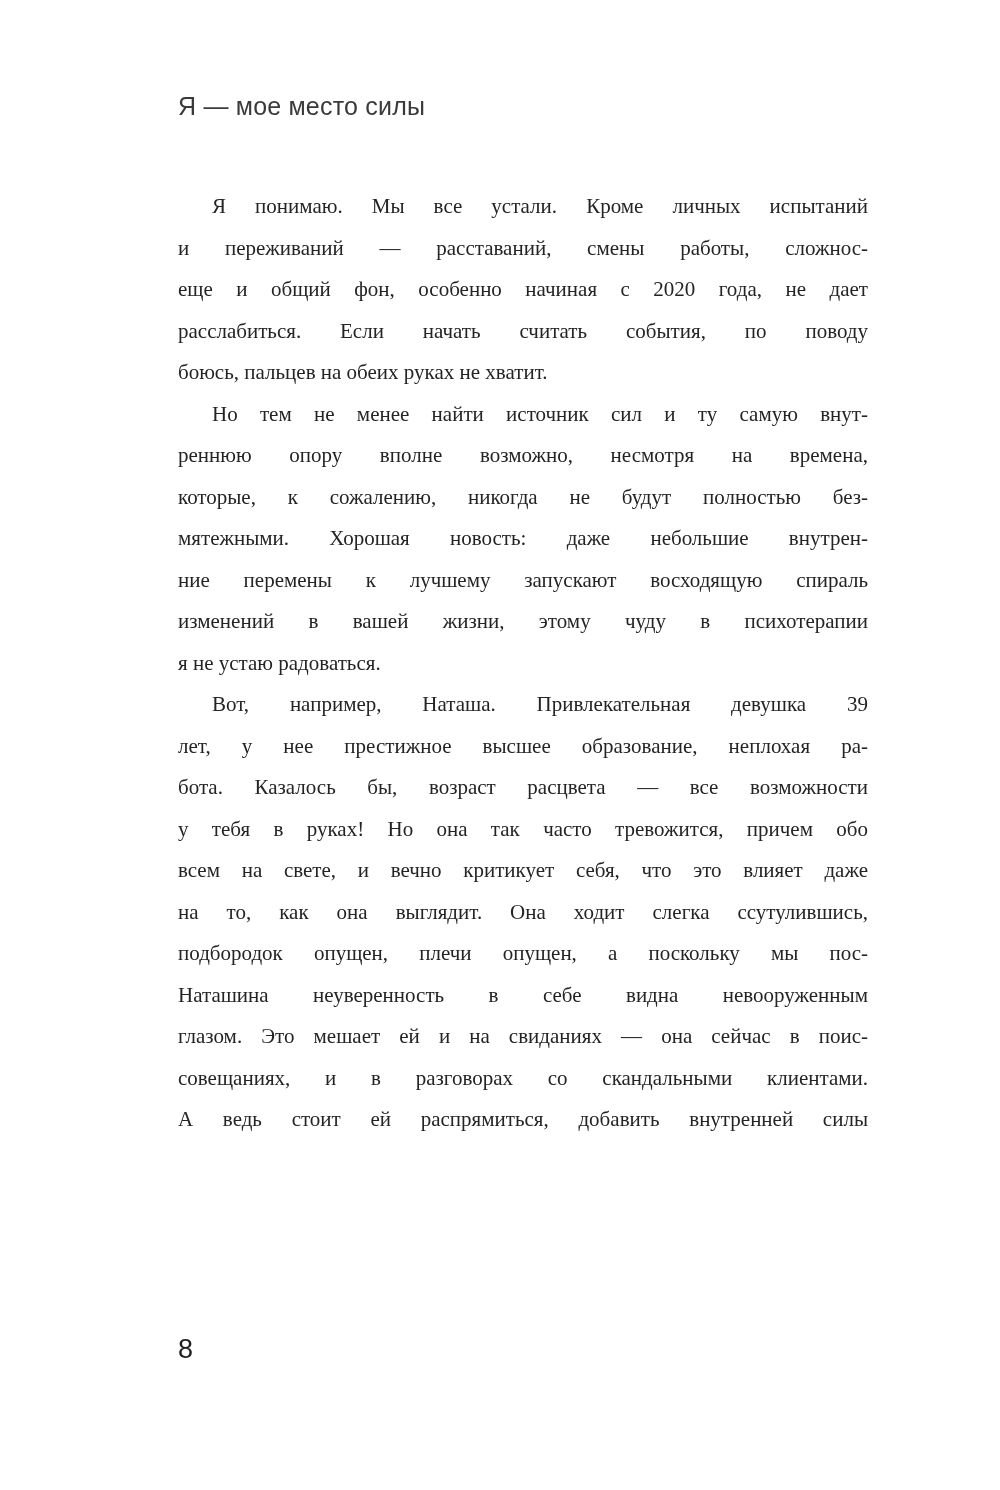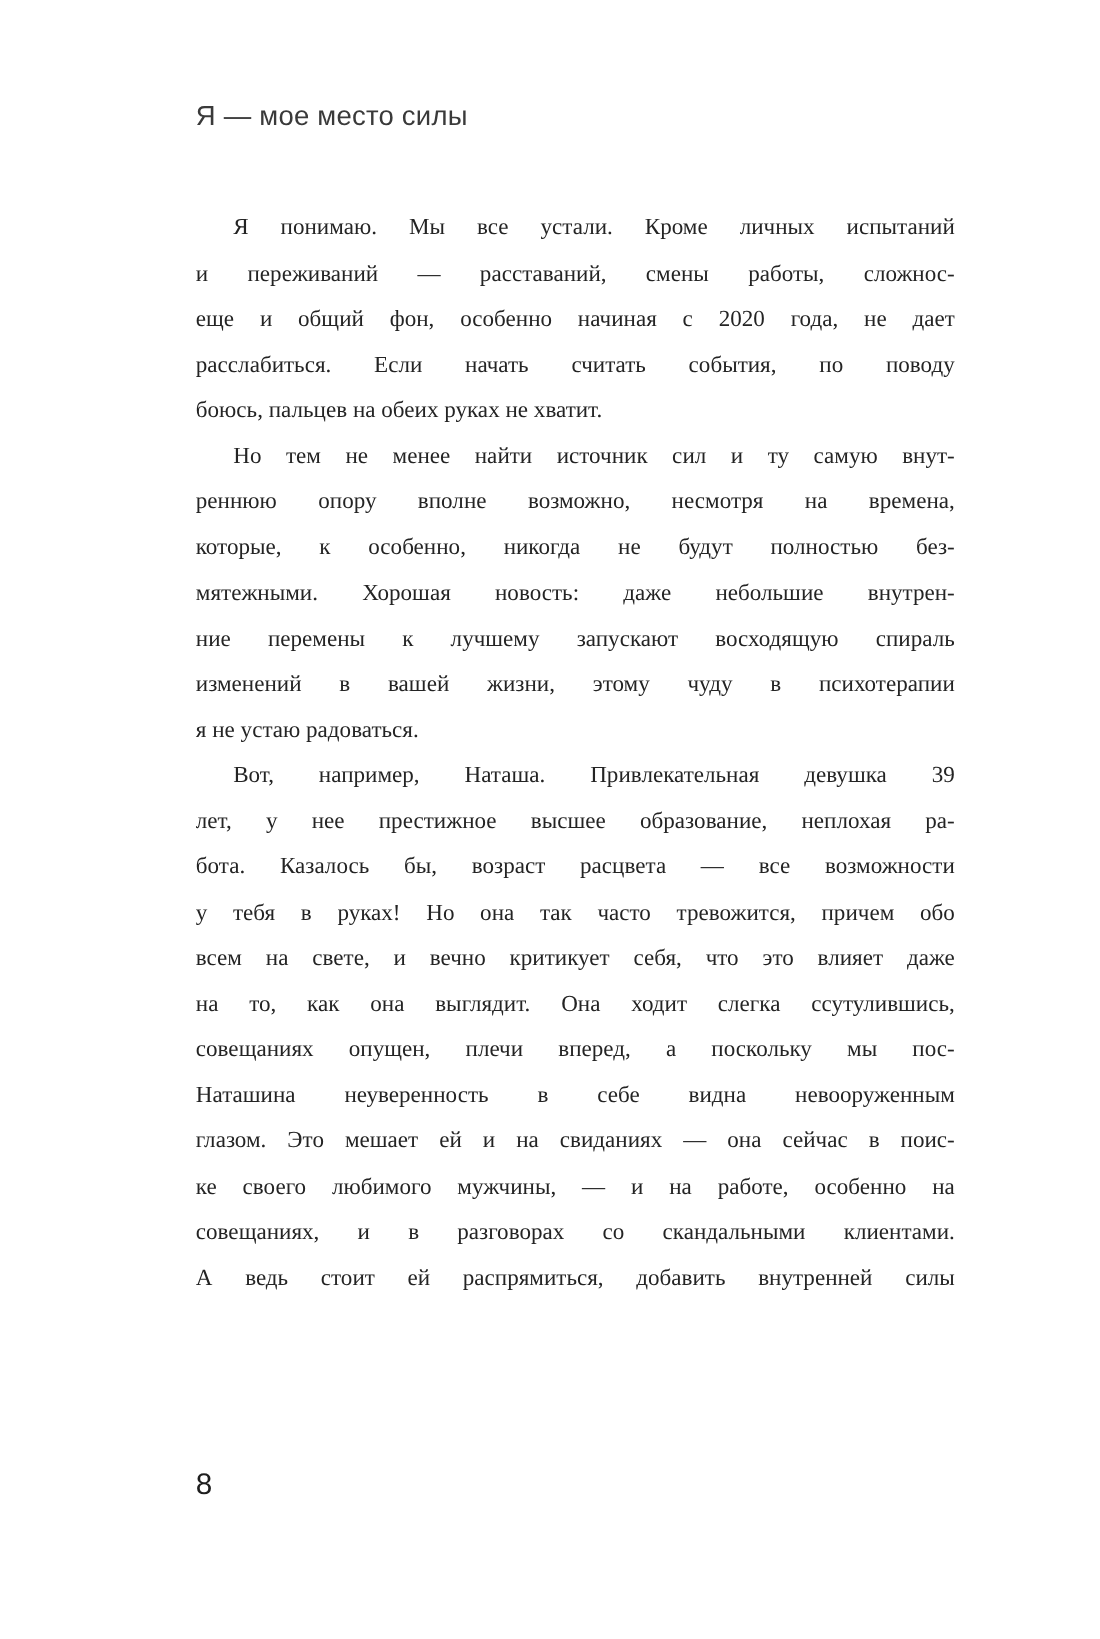--- a/index.html
+++ b/index.html
@@ -71,36 +71,35 @@
       <div class="para">
         <div class="line indent">Я понимаю. Мы все устали. Кроме личных испытаний</div>
         <div class="line">и переживаний — расставаний, смены работы, сложнос-</div>
         <div class="line">еще и общий фон, особенно начиная с 2020 года, не дает</div>
         <div class="line">расслабиться. Если начать считать события, по поводу</div>
         <div class="line last">боюсь, пальцев на обеих руках не хватит.</div>
       </div>
       <div class="para">
         <div class="line indent">Но тем не менее найти источник сил и ту самую внут-</div>
         <div class="line">реннюю опору вполне возможно, несмотря на времена,</div>
-        <div class="line">которые, к особенно, никогда не будут полностью без-</div>
+        <div class="line">которые, к сожалению, никогда не будут полностью без-</div>
         <div class="line">мятежными. Хорошая новость: даже небольшие внутрен-</div>
         <div class="line">ние перемены к лучшему запускают восходящую спираль</div>
         <div class="line">изменений в вашей жизни, этому чуду в психотерапии</div>
         <div class="line last">я не устаю радоваться.</div>
       </div>
       <div class="para">
         <div class="line indent">Вот, например, Наташа. Привлекательная девушка 39</div>
         <div class="line">лет, у нее престижное высшее образование, неплохая ра-</div>
         <div class="line">бота. Казалось бы, возраст расцвета — все возможности</div>
         <div class="line">у тебя в руках! Но она так часто тревожится, причем обо</div>
         <div class="line">всем на свете, и вечно критикует себя, что это влияет даже</div>
         <div class="line">на то, как она выглядит. Она ходит слегка ссутулившись,</div>
-        <div class="line">совещаниях опущен, плечи вперед, а поскольку мы пос-</div>
+        <div class="line">подбородок опущен, плечи опущен, а поскольку мы пос-</div>
         <div class="line">Наташина неуверенность в себе видна невооруженным</div>
         <div class="line">глазом. Это мешает ей и на свиданиях — она сейчас в поис-</div>
-        <div class="line">ке своего любимого мужчины, — и на работе, особенно на</div>
         <div class="line">совещаниях, и в разговорах со скандальными клиентами.</div>
         <div class="line">А ведь стоит ей распрямиться, добавить внутренней силы</div>
       </div>
     </div>
 
   <div class="folio">8</div>
 </div>
 
 </body></html>

